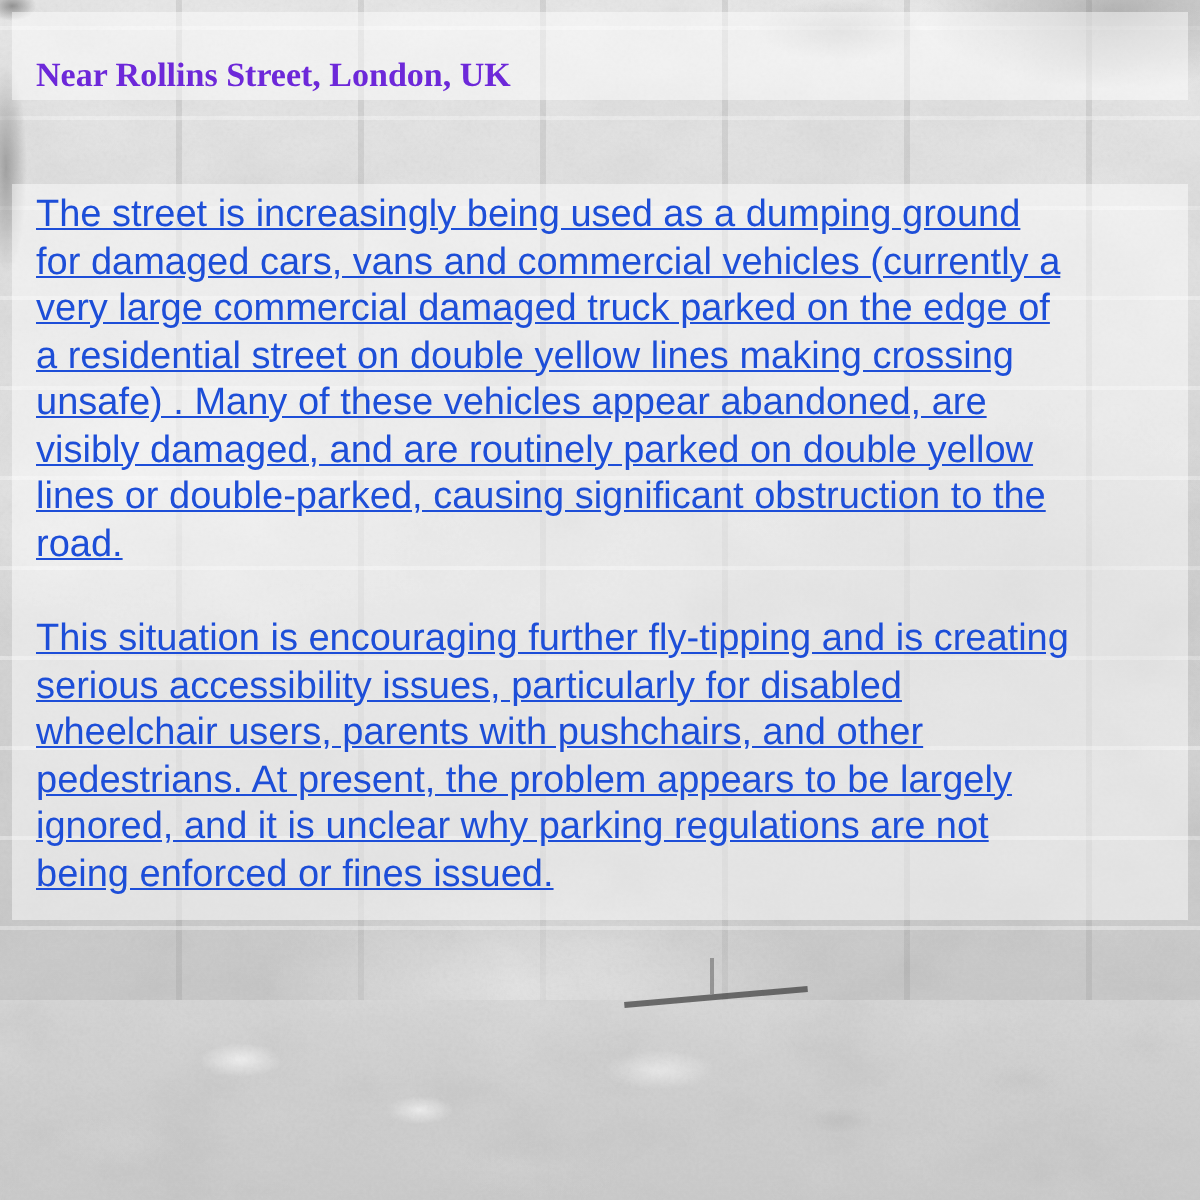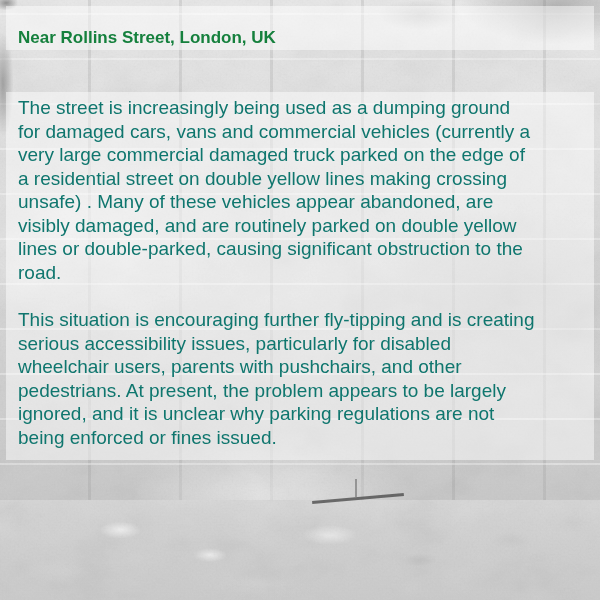--- a/index.html
+++ b/index.html
@@ -55,25 +55,25 @@
   .grain { position: absolute; inset: 0; pointer-events: none; }
 
   
   .veil { position: absolute; left: 6px; right: 6px; background: rgba(255,255,255,.48); }
   .veil-header { top: 6px; height: 44px; }
   .veil-body   { top: 92px; height: 368px; }
 
   
   .title {
     position: absolute; left: 18px; top: 17px;
-    font-size: 17px; font-weight: bold; color: #15803d;
+    font-size: 17px; font-weight: bold; color: #6d28d9; font-family: Liberation Serif, serif;
   }
   .desc {
     position: absolute; left: 18px; top: 96px; width: 564px;
-    font-size: 19px; line-height: 23.5px; color: #0f766e;
+    font-size: 19px; line-height: 23.5px; color: #1d4ed8; text-decoration: underline;
   }
   .desc p { margin: 0 0 24px 0; white-space: pre-line; }
 </style>
 </head>
 <body>
 
 <div class="photo">
   <div class="wall"></div>
   <div class="ground"></div>
   <div class="twig"></div>

